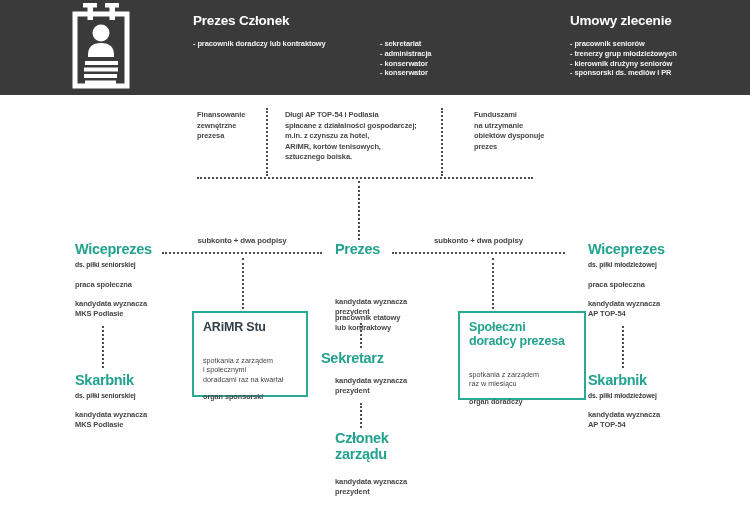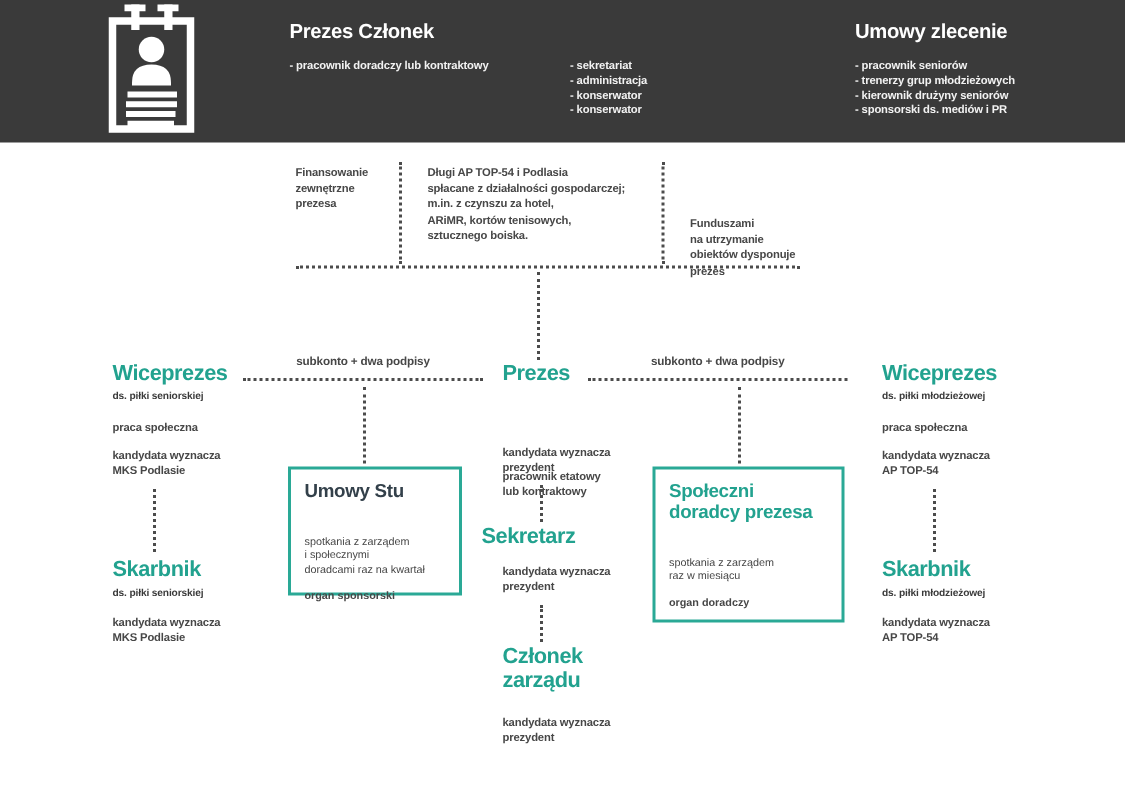--- a/index.html
+++ b/index.html
@@ -75,21 +75,21 @@
 <div class="abs note pre" style="left:197px;top:110px;width:75px;">Finansowanie
 zewnętrzne
 prezesa</div>
 <div class="abs vline" style="left:266px;top:108px;height:68px;"></div>
 <div class="abs note pre" style="left:285px;top:110px;width:160px;">Długi AP TOP-54 i Podlasia
 spłacane z działalności gospodarczej;
 m.in. z czynszu za hotel,
 ARiMR, kortów tenisowych,
 sztucznego boiska.</div>
 <div class="abs vline" style="left:441px;top:108px;height:68px;"></div>
-<div class="abs note pre" style="left:460px;top:110px;width:90px;margin-top:34px;">Funduszami
+<div class="abs note pre" style="left:474px;top:110px;width:90px;">Funduszami
 na utrzymanie
 obiektów dysponuje
 prezes</div>
 
 <div class="abs hline" style="left:197px;top:177px;width:336px;"></div>
 <div class="abs vline" style="left:358px;top:181px;height:59px;"></div>
 
 <div class="abs connlbl" style="left:162px;top:236px;width:160px;">subkonto + dwa podpisy</div>
 <div class="abs hline" style="left:162px;top:252px;width:160px;"></div>
 <div class="abs vline" style="left:242px;top:258px;height:51px;"></div>
@@ -129,26 +129,26 @@
 <div class="abs small" style="left:588px;top:280px;">praca społeczna</div>
 <div class="abs small pre" style="left:588px;top:299px;">kandydata wyznacza
 AP TOP-54</div>
 <div class="abs vline" style="left:622px;top:326px;height:42px;"></div>
 <div class="abs teal-h" style="left:588px;top:373px;">Skarbnik</div>
 <div class="abs subt" style="left:588px;top:392px;">ds. piłki młodzieżowej</div>
 <div class="abs small pre" style="left:588px;top:410px;">kandydata wyznacza
 AP TOP-54</div>
 
 <div class="abs obox" style="left:192px;top:311px;width:116px;height:86px;">
-  <div class="bx-title dark">Umowy Stu</div>
+  <div class="bx-title dark">ARiMR Stu</div>
   <div class="bx-body pre">spotkania z zarządem
 i społecznymi
 doradcami raz na kwartał</div>
   <div class="bx-foot">organ sponsorski</div>
 </div>
 
-<div class="abs obox" style="left:435px;top:311px;width:128px;height:104px;">
+<div class="abs obox" style="left:458px;top:311px;width:128px;height:89px;">
   <div class="bx-title teal pre">Społeczni
 doradcy prezesa</div>
   <div class="bx-body pre">spotkania z zarządem
 raz w miesiącu</div>
   <div class="bx-foot">organ doradczy</div>
 </div>
 
 </body></html>

